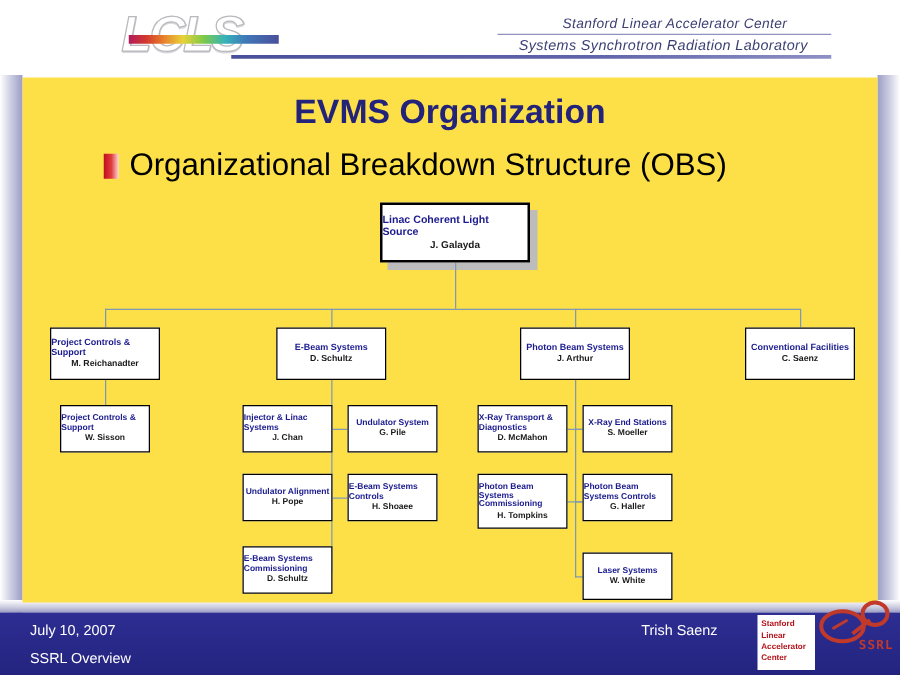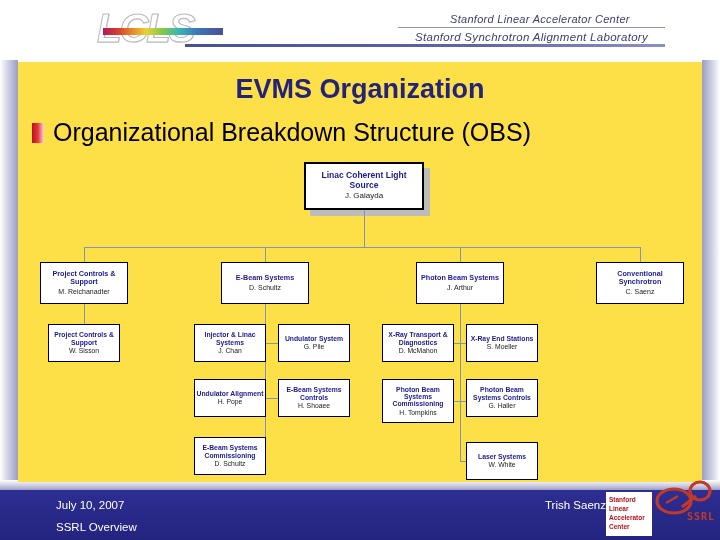--- a/index.html
+++ b/index.html
@@ -71,49 +71,48 @@
   
   #slide-title{
     position:absolute;left:0;top:12px;width:684px;
     text-align:center;
     font-size:27px;font-weight:bold;
     color:#23237a;
     letter-spacing:0px;
   }
   #bullet-row{
     position:absolute;left:14px;top:56px;width:600px;
-    display:flex;align-items:center;gap:9px;
+    display:flex;align-items:center;gap:9px;justify-content:center;
   }
   #bullet-marker{
     width:12px;height:20px;flex:0 0 auto;
     background:linear-gradient(90deg,#c00d1e 0%,#e03a3a 50%,#ffd9d9 100%);
   }
   #bullet-text{
     font-size:25px;color:#000000;white-space:nowrap;
   }
 
   
   #orgchart{
     position:absolute;left:0px;top:95px;width:684px;height:330px;
   }
   .node{
     position:absolute;
     border:1px solid #000000;
     background:#ffffff;
     box-sizing:border-box;
     display:flex;flex-direction:column;
     align-items:center;justify-content:center;
-    text-align:center;
     z-index:3;
   }
   .node .t{
     color:#1b1b8f;font-weight:bold;line-height:1.08;
   }
   .node .n{
-    color:#1a1a1a;font-weight:normal;line-height:1.12;
+    color:#1a1a1a;font-weight:bold;line-height:1.12;
   }
   
   #node-root{
     left:286px;top:5px;width:120px;height:48px;
     border:2px solid #000000;
   }
   #node-root .t{font-size:8.5px;}
   #node-root .n{font-size:8px;margin-top:2px;}
   #root-shadow{
     position:absolute;left:292px;top:11px;width:120px;height:48px;
@@ -147,21 +146,21 @@
   .vline{width:1px;}
   .hline{height:1px;}
 
   
   #footer{
     position:absolute;left:0;top:490px;width:720px;height:50px;
     background:#2b2b8f;
     background:linear-gradient(180deg,#2e2e93 0%,#23237f 100%);
   }
   .foot-text{
-    position:absolute;color:#ffffff;font-size:11.5px;white-space:nowrap;margin-left:32px;
+    position:absolute;color:#ffffff;font-size:11.5px;white-space:nowrap;
   }
   #foot-date   {left:24px;top:9px;}
   #foot-subject{left:24px;top:31px;}
   #foot-name   {left:513px;top:9px;}
   #foot-email  {left:433px;top:31px;}
   #slac-badge{
     position:absolute;left:606px;top:492px;width:46px;height:44px;
     background:#ffffff;overflow:hidden;
   }
   #slac-badge .b{
@@ -182,21 +181,21 @@
 <body>
 
 <div id="header">
   <div id="lcls-logo">
     <div id="lcls-wordmark">LCLS</div>
   </div>
   <div id="rainbow-bar"></div>
   <div id="header-rule2"></div>
   <div id="header-rule"></div>
   <div class="slac-line" id="slac-line1">Stanford Linear Accelerator Center</div>
-  <div class="slac-line" id="slac-line2">Stanford Synchrotron Alignment Laboratory</div>
+  <div class="slac-line" id="slac-line2">Systems Synchrotron Radiation Laboratory</div>
 </div>
 
 <div id="slide-left-edge"></div>
 <div id="slide-right-edge"></div>
 <div id="slide-bottom-edge"></div>
 
 <div id="slide-inner">
 
   <div id="slide-title">EVMS Organization</div>
 
@@ -242,21 +241,21 @@
     </div>
     <div class="node lvl2" id="node-ebs">
       <div class="t">E-Beam Systems</div>
       <div class="n">D. Schultz</div>
     </div>
     <div class="node lvl2" id="node-pbs">
       <div class="t">Photon Beam Systems</div>
       <div class="n">J. Arthur</div>
     </div>
     <div class="node lvl2" id="node-cf">
-      <div class="t">Conventional Synchrotron</div>
+      <div class="t">Conventional Facilities</div>
       <div class="n">C. Saenz</div>
     </div>
 
     <div class="node lvl3" id="node-pcs2">
       <div class="t">Project Controls &amp; Support</div>
       <div class="n">W. Sisson</div>
     </div>
     <div class="node lvl3" id="node-inj">
       <div class="t">Injector &amp; Linac Systems</div>
       <div class="n">J. Chan</div>

